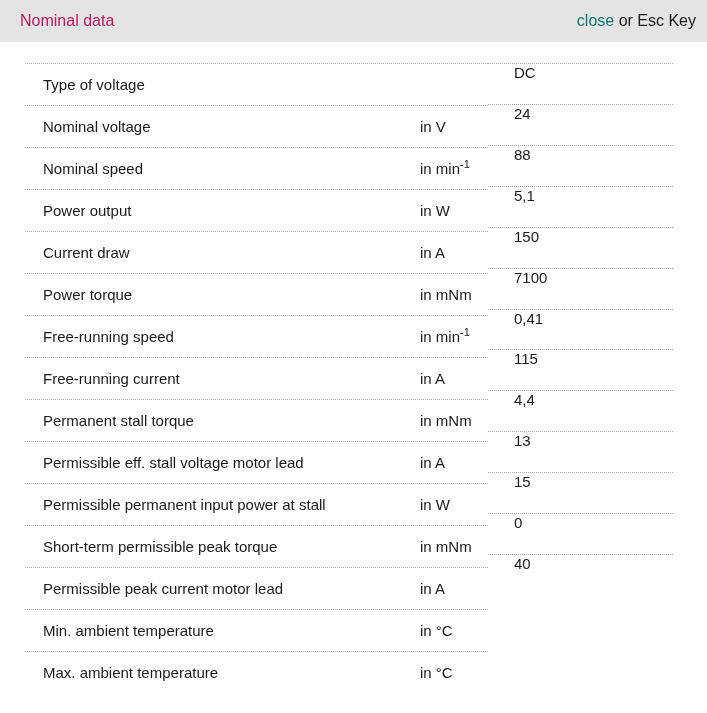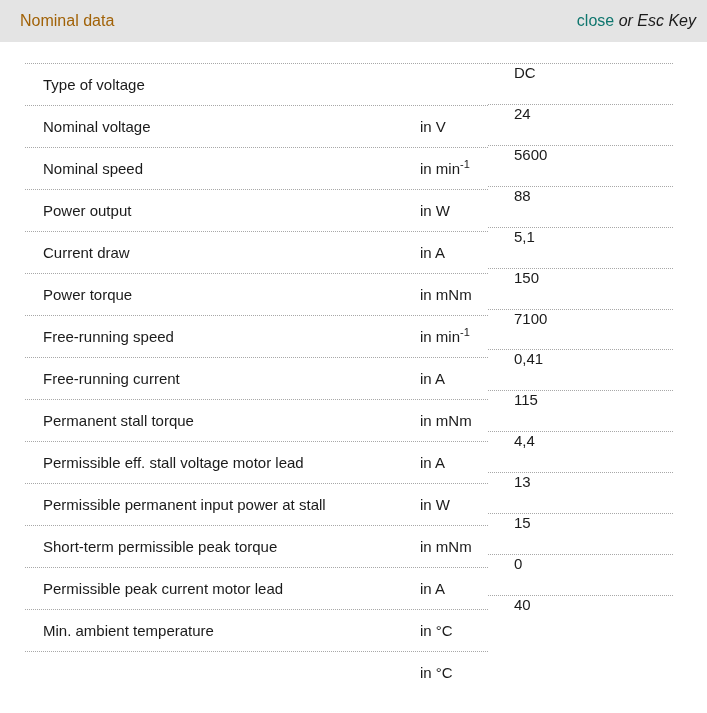--- a/index.html
+++ b/index.html
@@ -10,40 +10,39 @@
     color: #1b1b1b;
     overflow: hidden;
   }
   .header {
     width: 707px; height: 42px;
     background: #e4e4e4;
     display: flex; align-items: center; justify-content: space-between;
     padding: 0 11px 0 20px;
     font-size: 16px;
   }
-  .header-title { color: #a16207; }
+  .header-title { color: #be185d; }
   .header-close-area { font-size: 16px; }
   .close-link { color: #0f766e; cursor: pointer; }
-  .close-suffix { color: #1b1b1b; font-style: italic; }
+  .close-suffix { color: #1b1b1b; }
 
   .table-wrap {
     margin: 21px 0 0 25px;
     display: flex;
     align-items: flex-start;
     width: 648px;
   }
   .left-col { width: 463px; }
   .right-col { width: 185px; }
 
   .lrow {
     height: 42px;
     border-top: 1px dotted #a8a8a8;
     display: flex; align-items: center;
     font-size: 15px;
-    justify-content: flex-end;
   }
   .lrow .label { flex: 1; padding-left: 18px; }
   .lrow .unit  { width: 68px; }
   .unit sup { font-size: 11px; line-height: 0; }
 
   .vrow {
     height: 40.93px;
     border-top: 1px dotted #a8a8a8;
     display: flex; align-items: flex-start;
     padding-left: 26px;
@@ -124,35 +123,33 @@
     <span class="label">Permissible peak current motor lead</span>
     <span class="unit"><span>in A</span><sup></sup></span>
   </div>
 
   <div class="lrow">
     <span class="label">Min. ambient temperature</span>
     <span class="unit"><span>in °C</span><sup></sup></span>
   </div>
 
   <div class="lrow">
+    <span class="label">Max. ambient temperature</span>
     <span class="unit"><span>in °C</span><sup></sup></span>
   </div>
 </div>
   <div class="right-col">
   <div class="vrow">
     <span class="value">DC</span>
   </div>
 
   <div class="vrow">
     <span class="value">24</span>
   </div>
 
-  <div class="vrow">
-    <span class="value">5600</span>
-  </div>
 
   <div class="vrow">
     <span class="value">88</span>
   </div>
 
   <div class="vrow">
     <span class="value">5,1</span>
   </div>
 
   <div class="vrow">

